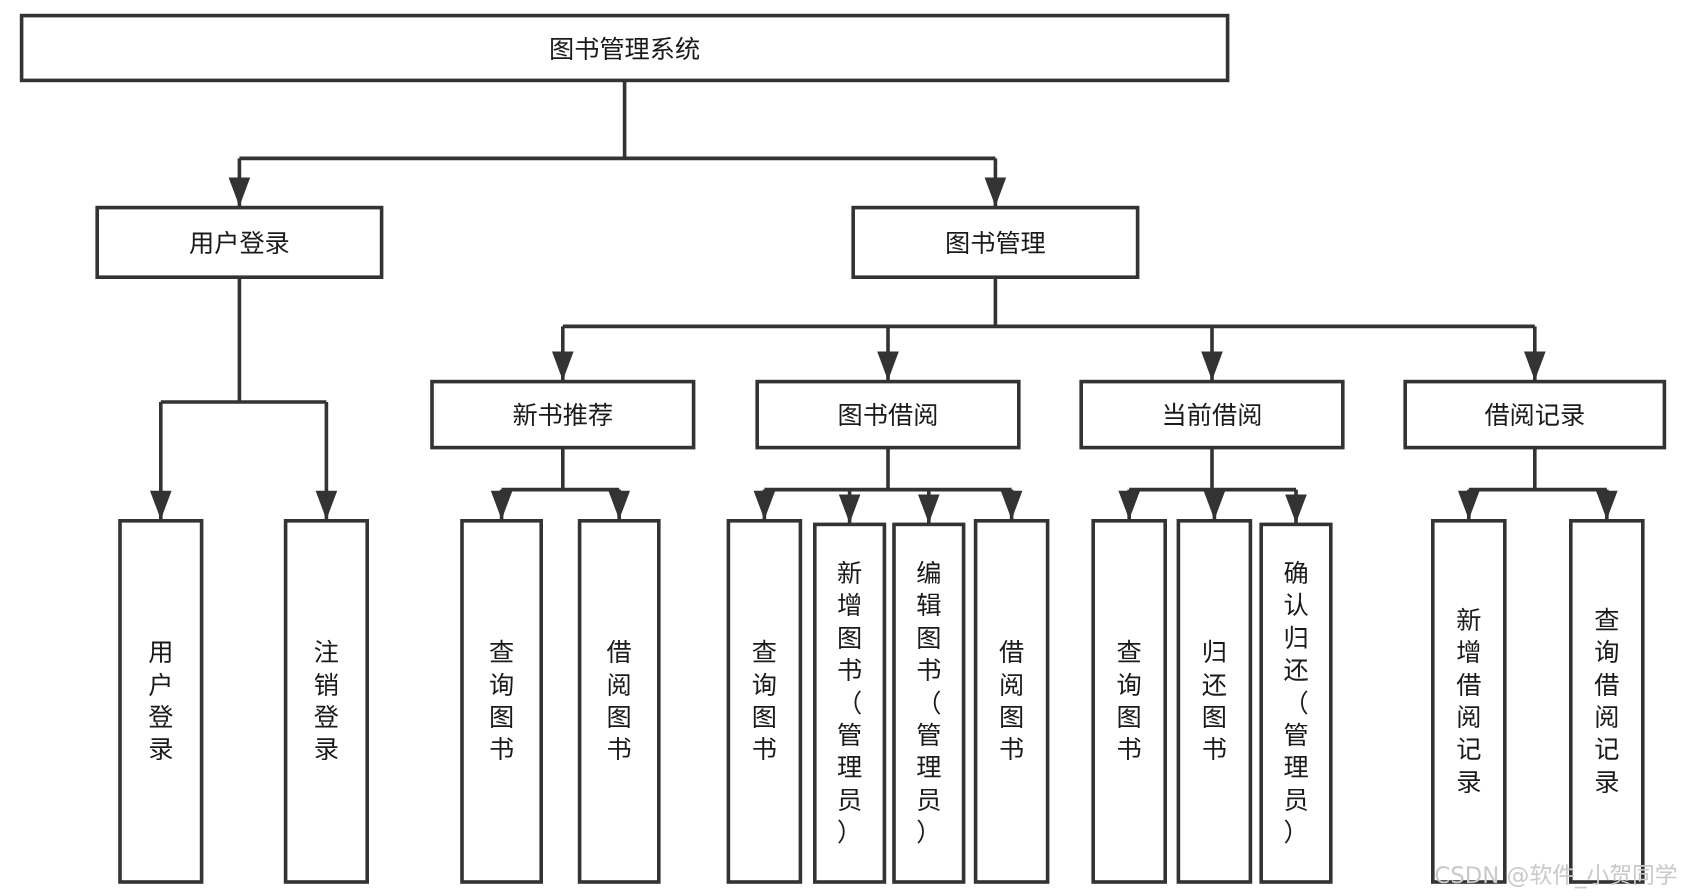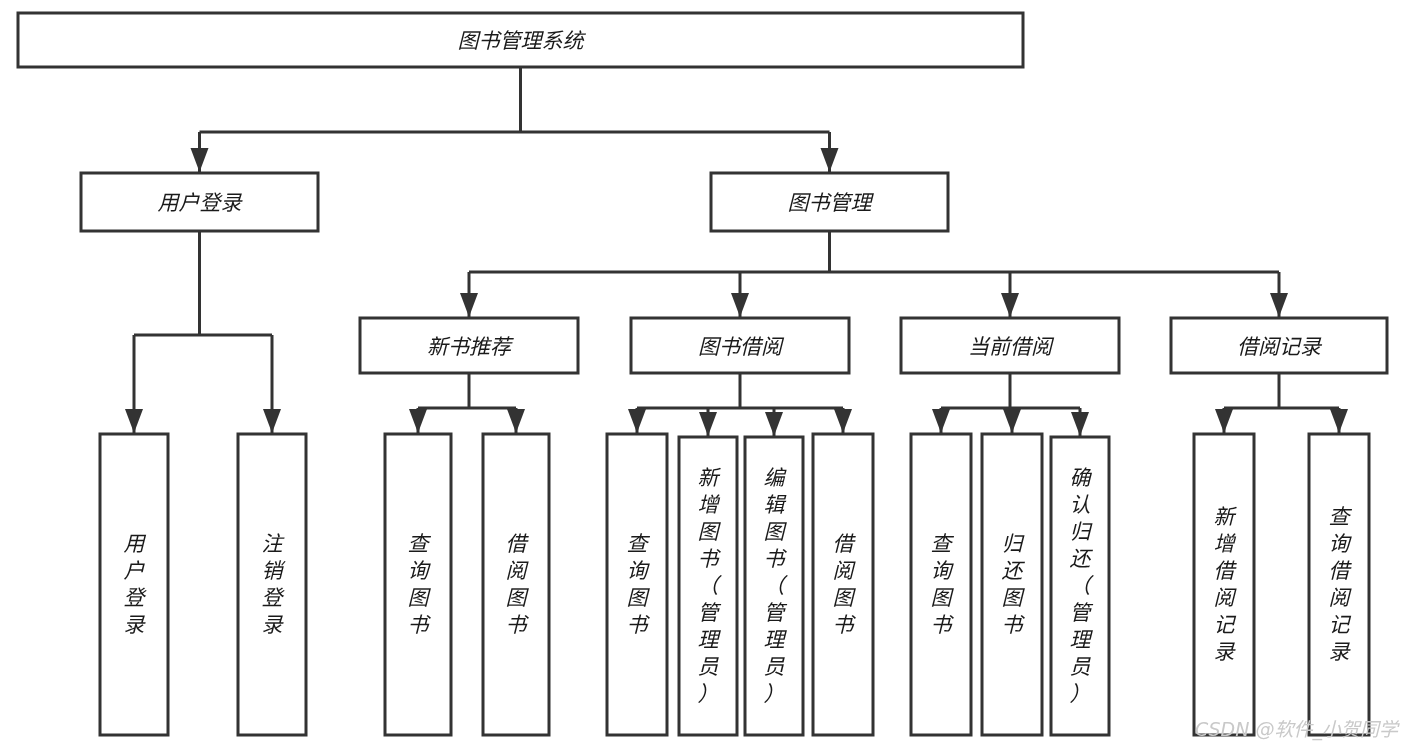--- a/index.html
+++ b/index.html
@@ -12,21 +12,20 @@
     width: 1405px;
     height: 747px;
     overflow: hidden;
     font-family: "DejaVu Sans", "Liberation Sans", sans-serif;
   }
   #diagram-root {
     position: relative;
     width: 1405px;
     height: 747px;
     background: #ffffff;
-    font-style: italic;
   }
   svg.diagram-canvas {
     position: absolute;
     left: 0;
     top: 0;
     width: 1405px;
     height: 747px;
     display: block;
   }
   .node-rect {

